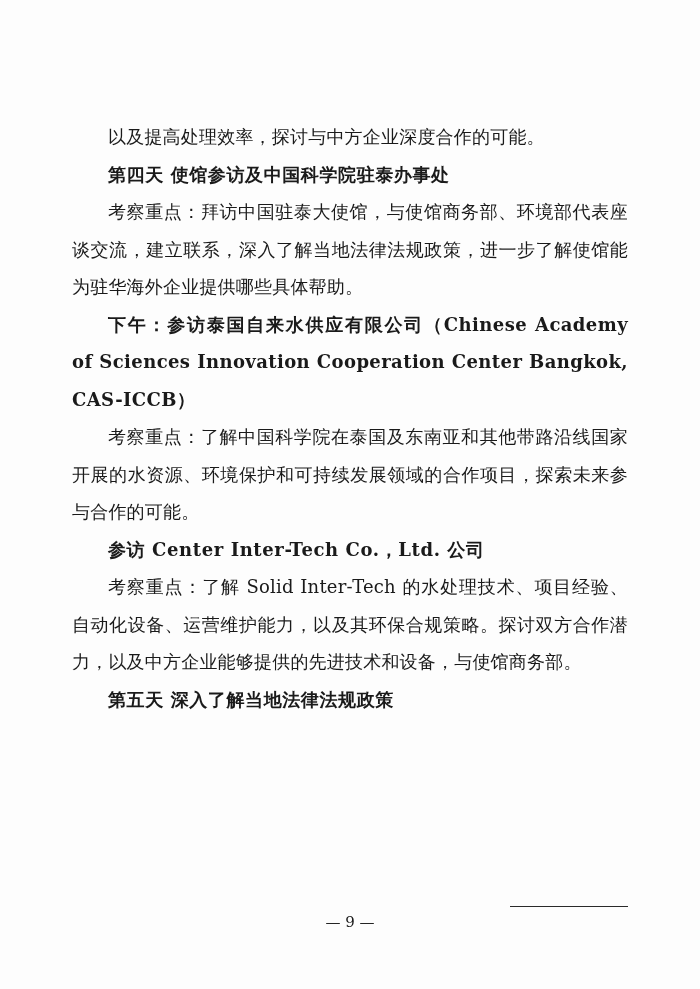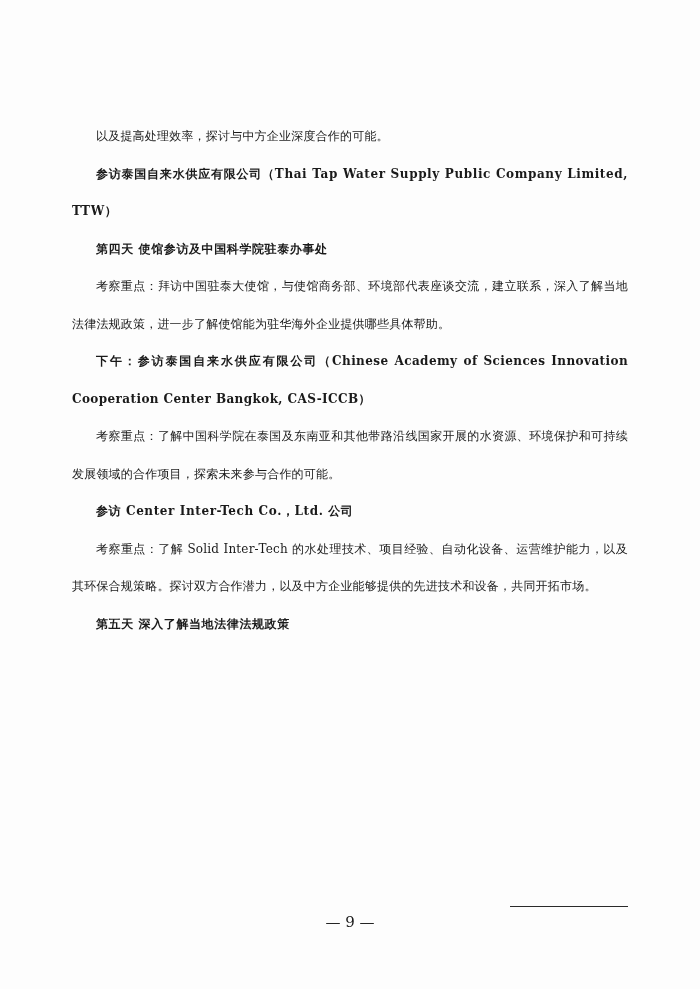--- a/index.html
+++ b/index.html
@@ -16,21 +16,21 @@
   }
   .page {
     position: relative;
     width: 700px;
     height: 989px;
     box-sizing: border-box;
     padding: 118px 72px 0 72px;
     background: #fdfdfd;
   }
   .body-text {
-    font-size: 12px;
+    font-size: 18px;
     line-height: 37.5px;
     text-align: justify;
     text-justify: inter-ideograph;
     letter-spacing: 0.2px;
     color: #1a1a1a;
   }
   p {
     margin: 0;
   }
   .indent {
@@ -67,37 +67,34 @@
 </style>
 </head>
 <body>
 
 <div class="page">
 
   <div class="body-text">
 
     <p class="indent">以及提高处理效率，探讨与中方企业深度合作的可能。</p>
 
-    <p class="heading">
-      <span>参访泰国自来水供应有限公司（Thai Tap Water Supply Public Company Limited, TTW）</span>
-    </p>
 
 
     <p class="heading">第四天 使馆参访及中国科学院驻泰办事处</p>
 
 
     <p class="indent">考察重点：拜访中国驻泰大使馆，与使馆商务部、环境部代表座谈交流，建立联系，深入了解当地法律法规政策，进一步了解使馆能为驻华海外企业提供哪些具体帮助。</p>
 
     <p class="heading-sub">下午：参访泰国自来水供应有限公司（Chinese Academy of Sciences Innovation Cooperation Center Bangkok, CAS-ICCB）</p>
 
     <p class="indent">考察重点：了解中国科学院在泰国及东南亚和其他带路沿线国家开展的水资源、环境保护和可持续发展领域的合作项目，探索未来参与合作的可能。</p>
 
     <p class="heading">参访 Center Inter-Tech Co.，Ltd. 公司</p>
 
-    <p class="indent">考察重点：了解 Solid Inter-Tech 的水处理技术、项目经验、自动化设备、运营维护能力，以及其环保合规策略。探讨双方合作潜力，以及中方企业能够提供的先进技术和设备，共同开拓市场。</p>
+    <p class="indent">考察重点：了解 Solid Inter-Tech 的水处理技术、项目经验、自动化设备、运营维护能力，以及其环保合规策略。探讨双方合作潜力，以及中方企业能够提供的先进技术和设备，与使馆商务部。</p>
 
     <p class="heading">第五天 深入了解当地法律法规政策</p>
 
   </div>
 
   <div class="rule"></div>
 
   <div class="footer">— 9 —</div>
 
 </div>

